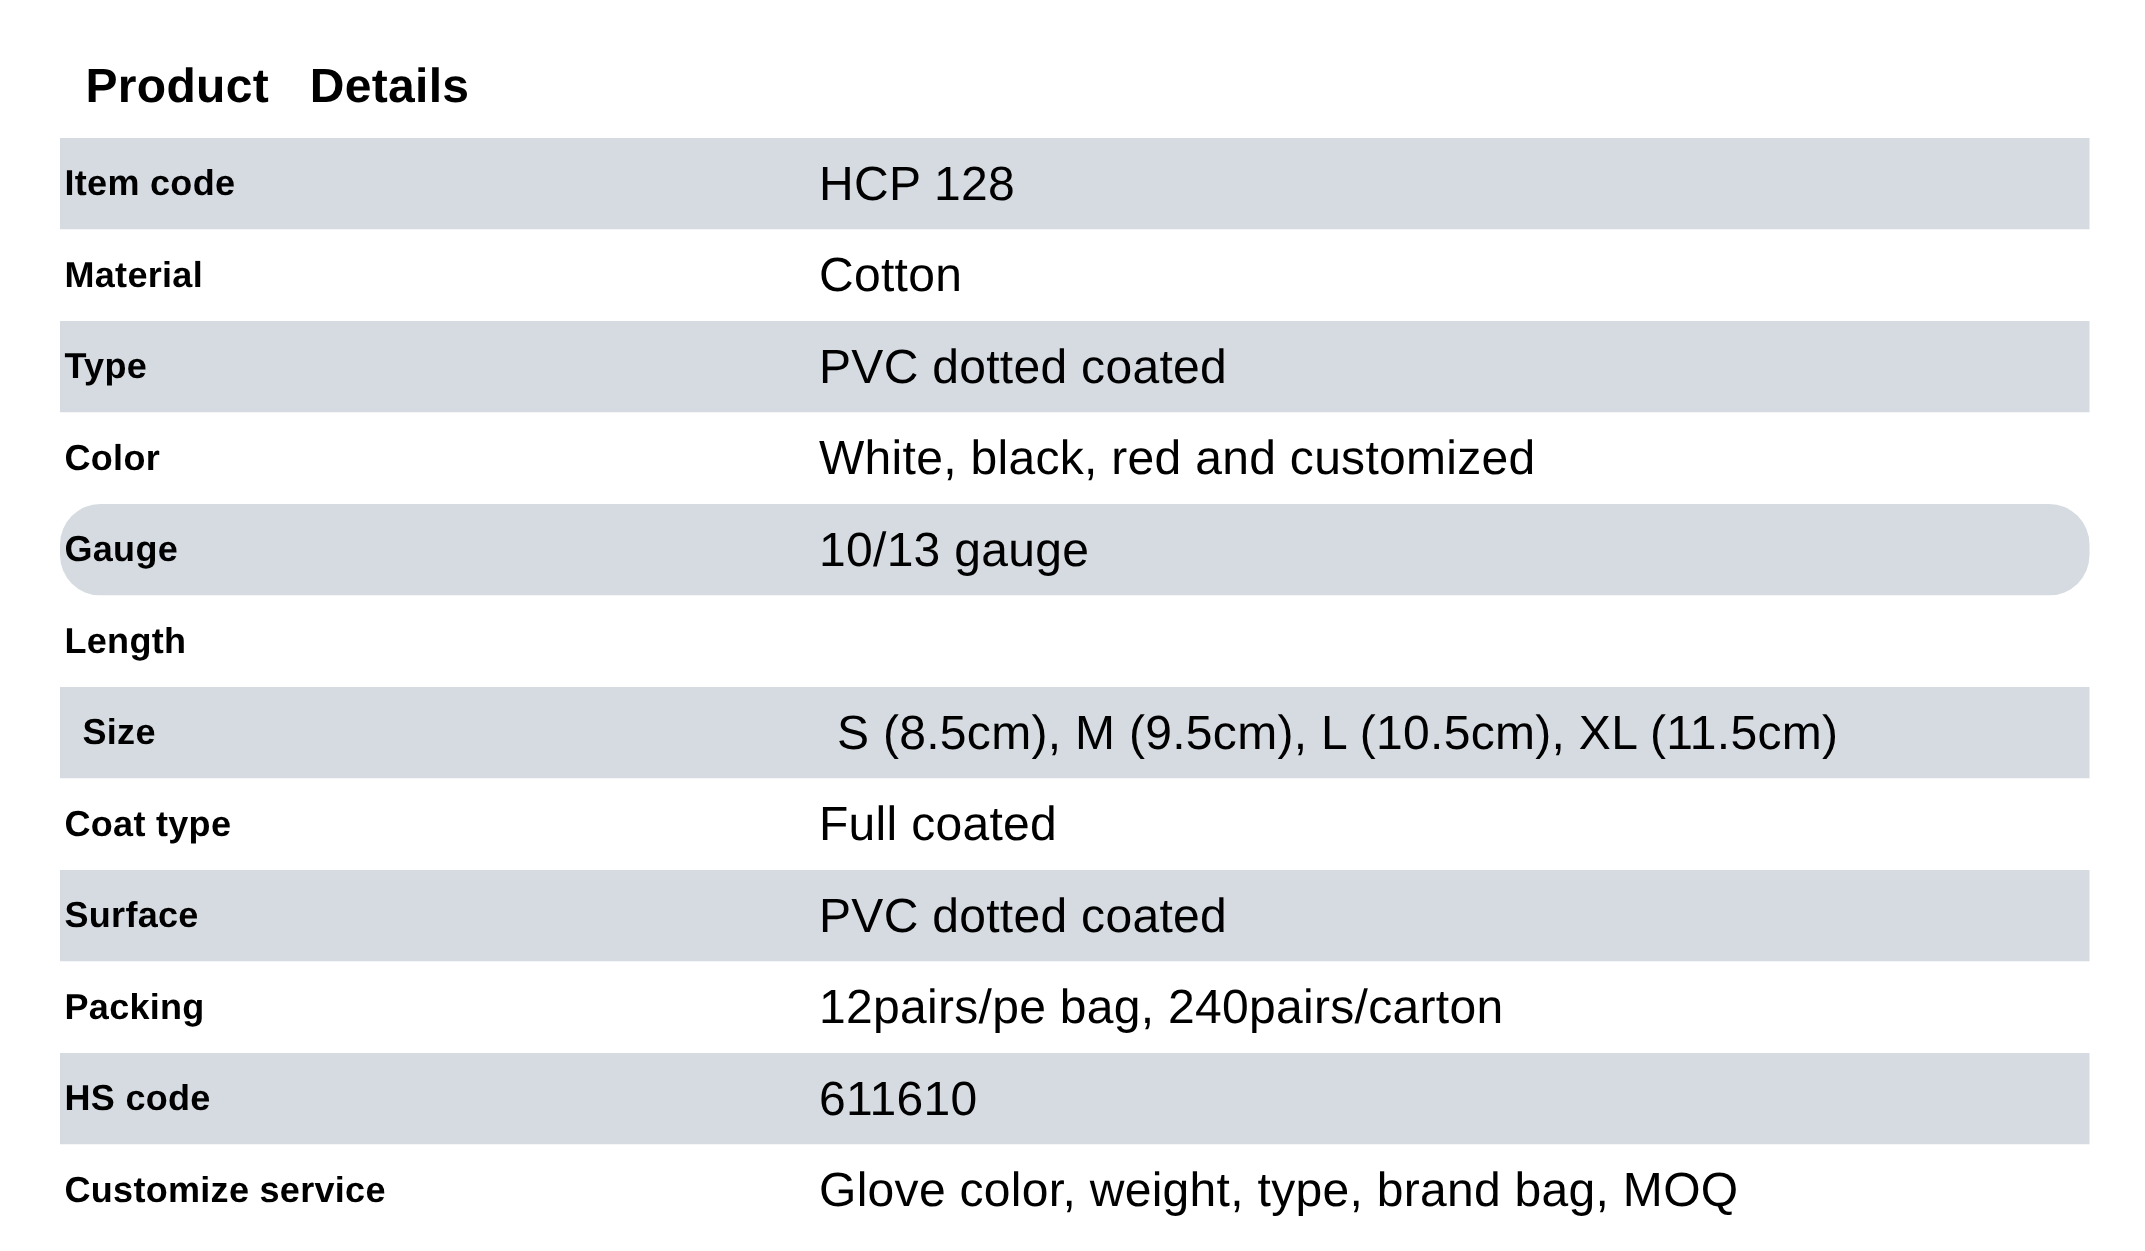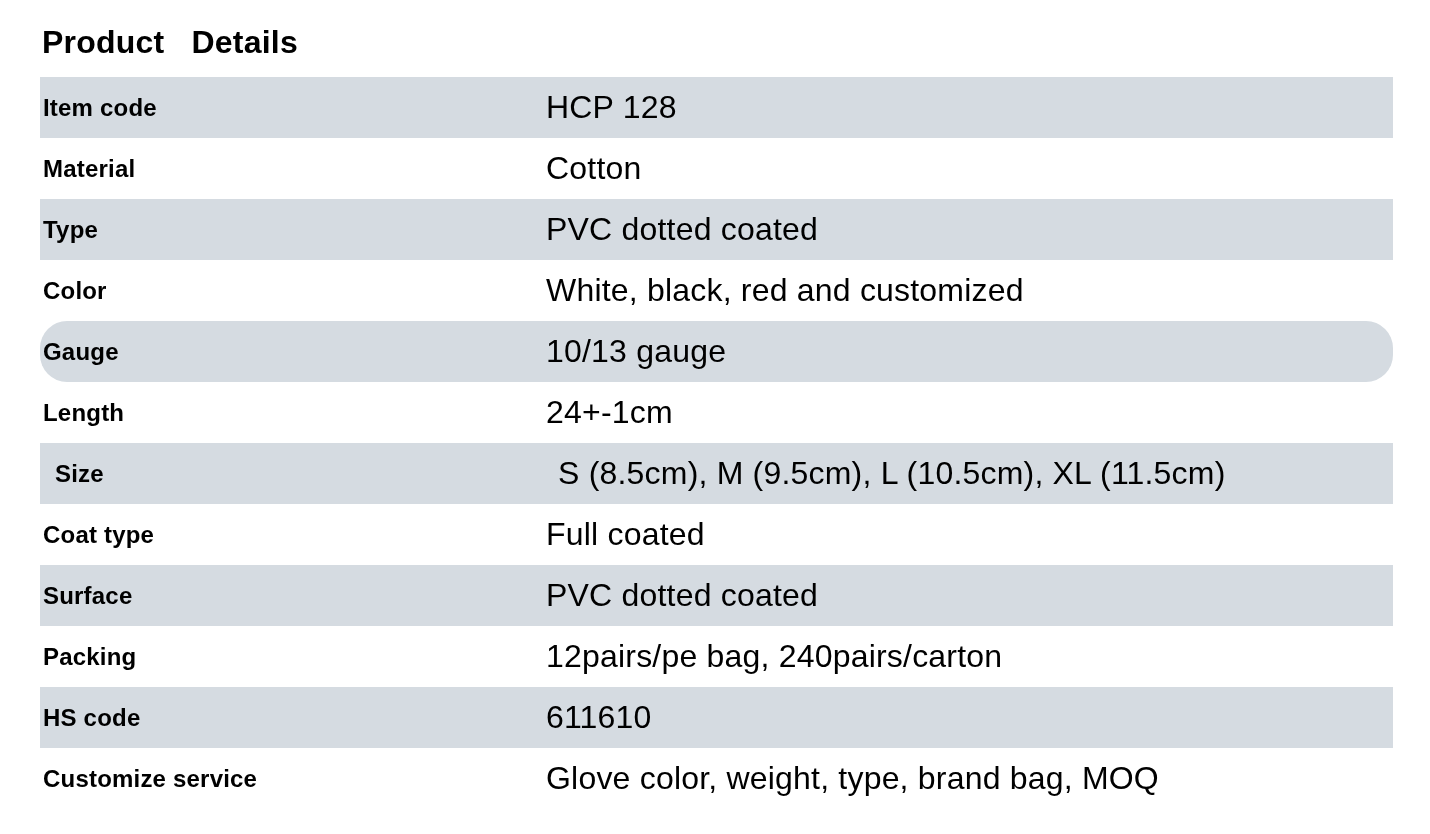--- a/index.html
+++ b/index.html
@@ -10,21 +10,21 @@
     font-family: "Liberation Sans", sans-serif;
     color: #000000;
   }
   .page {
     width: 1430px;
     height: 834px;
     background: #ffffff;
     overflow: hidden;
   }
   .title {
-    margin: 0;
+    margin: 15px;
     padding: 26px 0 0 42px;
     font-size: 32px;
     line-height: 1;
     font-weight: 700;
     letter-spacing: 0.2px;
     white-space: pre; 
   }
   .spec-table {
     margin: 19px 37px 0 40px;
   }
@@ -76,21 +76,20 @@
     <div class="spec-value">White, black, red and customized</div>
   </div>
 
   <div class="spec-row" style="background: rgb(213, 219, 225); border-radius: 27px;">
     <div class="spec-label">Gauge</div>
     <div class="spec-value">10/13 gauge</div>
   </div>
 
   <div class="spec-row">
     <div class="spec-label">Length</div>
-    <div class="spec-value">24+-1cm</div>
   </div>
 
   <div class="spec-row" style="background: rgb(213, 219, 225); padding-left: 12px;">
     <div class="spec-label">Size</div>
     <div class="spec-value">S (8.5cm), M (9.5cm), L (10.5cm), XL (11.5cm)</div>
   </div>
 
   <div class="spec-row">
     <div class="spec-label">Coat type</div>
     <div class="spec-value">Full coated</div>

